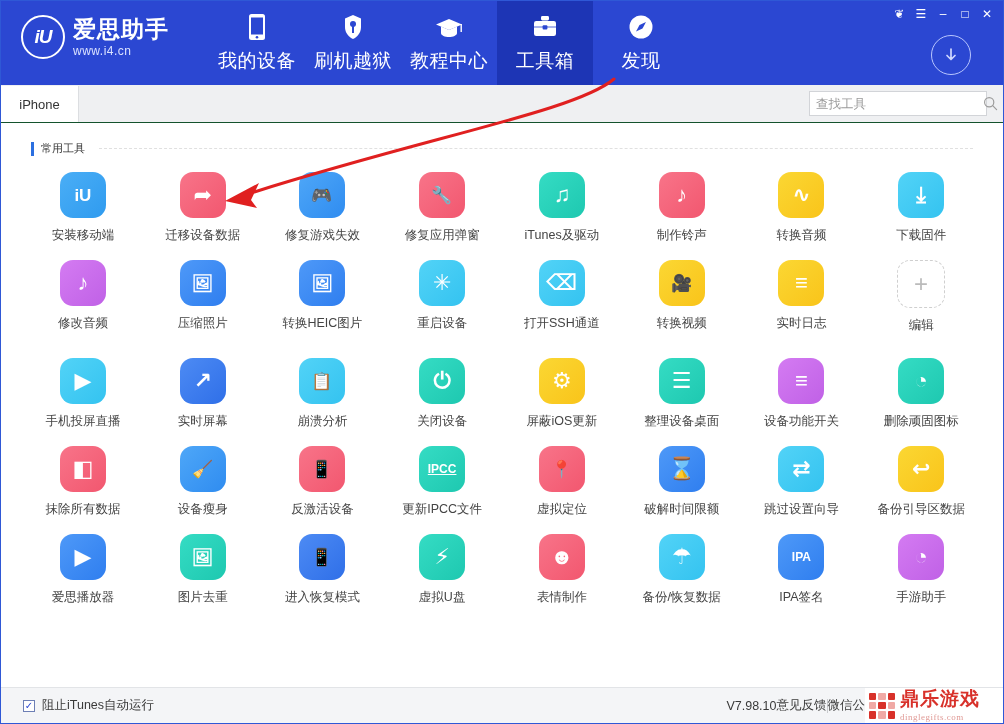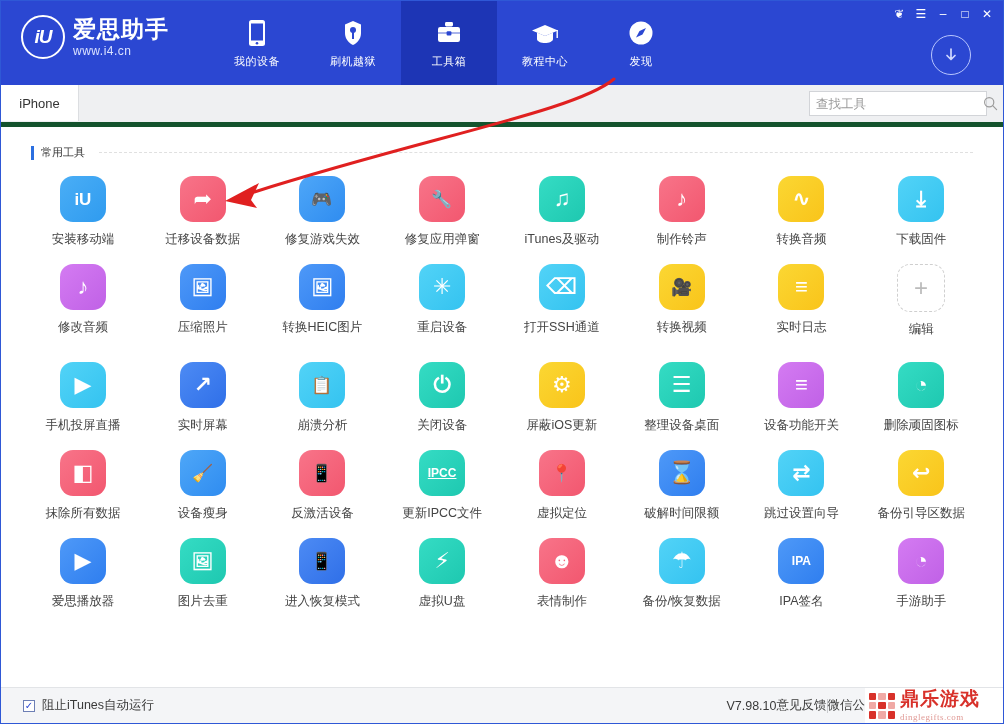--- a/index.html
+++ b/index.html
@@ -40,39 +40,39 @@
   .logo-sub{color:#dbe2ff;font-size:12px;margin-top:4px;letter-spacing:.5px;}
 
   .navbar{display:flex;height:84px;margin-left:18px;}
   .nav-item{
     width:96px;height:84px;
     display:flex;flex-direction:column;align-items:center;
     justify-content:center;gap:6px;cursor:pointer;
   }
   .nav-item.active{background:#1d35b5;}
   .nav-ico{height:30px;display:flex;align-items:center;justify-content:center;}
-  .nav-label{color:#ffffff;font-size:11px;letter-spacing:.5px;}
+  .nav-label{color:#ffffff;font-size:19px;letter-spacing:.5px;}
 
   .win-ctrls{
     position:absolute;right:6px;top:4px;display:flex;align-items:center;gap:2px;
   }
   .win-btn{
     width:20px;height:18px;display:flex;align-items:center;justify-content:center;
     color:#ffffff;font-size:12px;cursor:pointer;line-height:1;
   }
   .dl-circle{
     position:absolute;right:32px;top:34px;width:38px;height:38px;border-radius:50%;
     border:1.6px solid #b9c6ff;display:flex;align-items:center;justify-content:center;
     cursor:pointer;
   }
 
   
   .tabstrip{
     position:relative;height:37px;background:#eff0f2;
-    border-bottom:5px solid #14532d;display:flex;
+    border-bottom:1px solid #14532d;display:flex;align-items:flex-end;
   }
   .tab{
     height:36px;min-width:78px;padding:0 16px;
     display:flex;align-items:center;justify-content:center;
     font-size:13px;color:#333;cursor:pointer;
     background:#ffffff;border-right:1px solid #dcdee1;
     box-sizing:border-box;
   }
   .search-box{
     position:absolute;right:16px;top:6px;
@@ -192,41 +192,41 @@
         <span class="nav-ico">
           <svg width="22" height="28" viewBox="0 0 22 28">
               <path d="M11 2 L19 5.5 V14 C19 20 15 24 11 26 C7 24 3 20 3 14 V5.5 Z" fill="#fff"></path>
               <circle cx="11" cy="11" r="3" fill="#2b47d2"></circle>
               <rect x="10" y="13" width="2" height="7" fill="#2b47d2"></rect>
             </svg>
         </span>
         <span class="nav-label">刷机越狱</span>
       </div>
 
+      <div class="nav-item">
+        <span class="nav-ico">
+          <svg width="30" height="28" viewBox="0 0 30 28">
+              <path d="M15 6 L28 11.5 L15 17 L2 11.5 Z" fill="#fff"></path>
+              <path d="M7 13.5 V20 C7 22.5 11 24 15 24 C19 24 23 22.5 23 20 V13.5 L15 17 Z" fill="#fff"></path>
+              <rect x="26.5" y="11" width="1.4" height="8" fill="#fff"></rect>
+            </svg>
+        </span>
+        <span class="nav-label">教程中心</span>
+      </div>
+
       <div class="nav-item active">
         <span class="nav-ico">
           <svg width="28" height="28" viewBox="0 0 28 28">
               <rect x="10" y="3" width="8" height="4.5" rx="1.4" fill="#fff"></rect>
               <rect x="3" y="8" width="22" height="15" rx="2.2" fill="#fff"></rect>
               <rect x="11.6" y="12.2" width="4.8" height="4.4" rx="1" fill="#2b47d2"></rect>
               <rect x="3" y="13.2" width="22" height="1.6" fill="#2b47d2" opacity=".5"></rect>
             </svg>
         </span>
         <span class="nav-label">工具箱</span>
-      </div>
-
-      <div class="nav-item">
-        <span class="nav-ico">
-          <svg width="30" height="28" viewBox="0 0 30 28">
-              <path d="M15 6 L28 11.5 L15 17 L2 11.5 Z" fill="#fff"></path>
-              <path d="M7 13.5 V20 C7 22.5 11 24 15 24 C19 24 23 22.5 23 20 V13.5 L15 17 Z" fill="#fff"></path>
-              <rect x="26.5" y="11" width="1.4" height="8" fill="#fff"></rect>
-            </svg>
-        </span>
-        <span class="nav-label">教程中心</span>
       </div>
 
       <div class="nav-item">
         <span class="nav-ico">
           <svg width="28" height="28" viewBox="0 0 28 28">
               <circle cx="14" cy="14" r="11.5" fill="#fff"></circle>
               <path d="M19 9 L12.5 12 L9 18.5 L15.5 15.5 Z" fill="#2b47d2"></path>
             </svg>
         </span>
         <span class="nav-label">发现</span>

